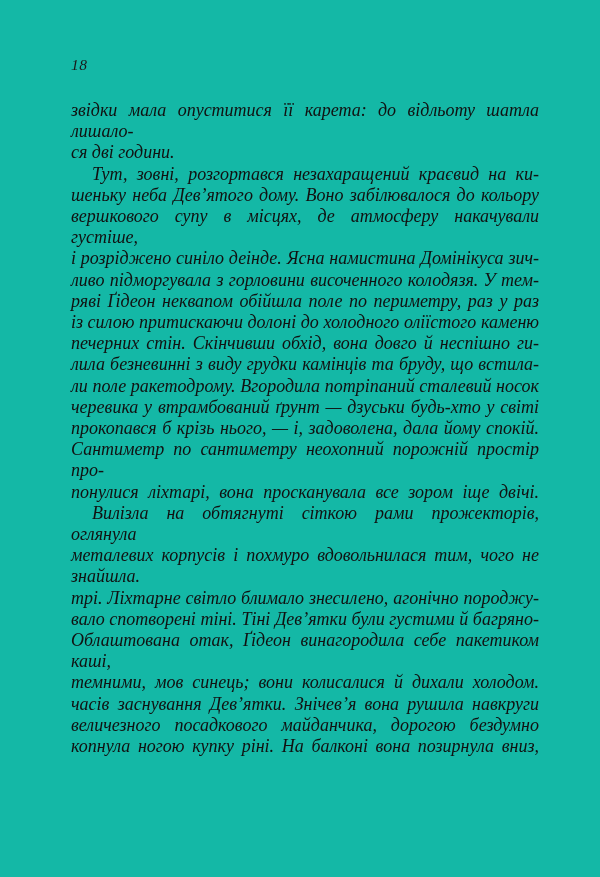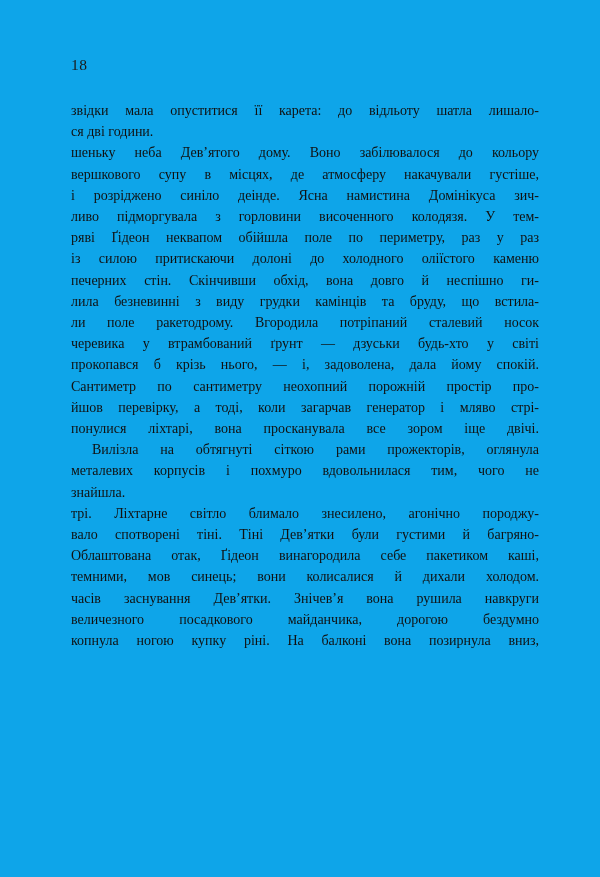--- a/index.html
+++ b/index.html
@@ -12,43 +12,44 @@
     height: 877px;
     overflow: hidden;
     font-family: "Liberation Serif", "DejaVu Serif", serif;
     color: #111111;
     -webkit-font-smoothing: antialiased;
   }
   .page {
     position: relative;
     width: 600px;
     height: 877px;
-    background: #0ea5e9;
+    background: #14b8a6;
     box-sizing: border-box;
+    font-style: italic;
   }
   .folio {
     position: absolute;
     left: 71px;
     top: 57px;
     font-size: 15.5px;
     line-height: 1;
     letter-spacing: 0.5px;
     color: #1a1a1a;
     font-family: "Liberation Serif", "DejaVu Serif", serif;
   }
   .textblock {
     position: absolute;
     left: 71px;
     top: 100px;
     width: 468px;
   }
   .para {
     margin: 0;
     padding: 0;
-    font-size: 14px;
+    font-size: 18px;
     line-height: 21.2px;
     text-align: justify;
     text-justify: inter-word;
     color: #111111;
     hyphens: manual;
     word-spacing: 0px;
   }
   .para.indent {
     text-indent: 21px;
   }
@@ -66,33 +67,33 @@
 
   <div class="textblock">
 
     <p class="para full">
       <span>звідки мала опуститися її карета: до відльоту шатла лишало-</span>
     </p>
     <p class="para">
       <span>ся дві години.</span>
     </p>
 
+    <p class="para indent full">Тут, зовні, розгортався незахаращений краєвид на ки-</p>
     <p class="para full">шеньку неба Дев’ятого дому. Воно забілювалося до кольору</p>
     <p class="para full">вершкового супу в місцях, де атмосферу накачували густіше,</p>
     <p class="para full">і розріджено синіло деінде. Ясна намистина Домінікуса зич-</p>
     <p class="para full">ливо підморгувала з горловини височенного колодязя. У тем-</p>
     <p class="para full">ряві Ґідеон неквапом обійшла поле по периметру, раз у раз</p>
     <p class="para full">із силою притискаючи долоні до холодного оліїстого каменю</p>
     <p class="para full">печерних стін. Скінчивши обхід, вона довго й неспішно ги-</p>
     <p class="para full">лила безневинні з виду грудки камінців та бруду, що встила-</p>
     <p class="para full">ли поле ракетодрому. Вгородила потріпаний сталевий носок</p>
     <p class="para full">черевика у втрамбований ґрунт — дзуськи будь-хто у світі</p>
     <p class="para full">прокопався б крізь нього, — і, задоволена, дала йому спокій.</p>
     <p class="para full">Сантиметр по сантиметру неохопний порожній простір про-</p>
-    <p class="para full">йшов перевірку, а тоді, коли загарчав генератор і мляво стрі-</p>
     <p class="para full">понулися ліхтарі, вона просканувала все зором іще двічі.</p>
 
     <p class="para indent full">Вилізла на обтягнуті сіткою рами прожекторів, оглянула</p>
     <p class="para full">металевих корпусів і похмуро вдовольнилася тим, чого не</p>
     <p class="para">знайшла.</p>
 
     <p class="para full">трі. Ліхтарне світло блимало знесилено, агонічно породжу-</p>
     <p class="para full">вало спотворені тіні. Тіні Дев’ятки були густими й багряно-</p>
     <p class="para full">Облаштована отак, Ґідеон винагородила себе пакетиком каші,</p>
     <p class="para full">темними, мов синець; вони колисалися й дихали холодом.</p>

